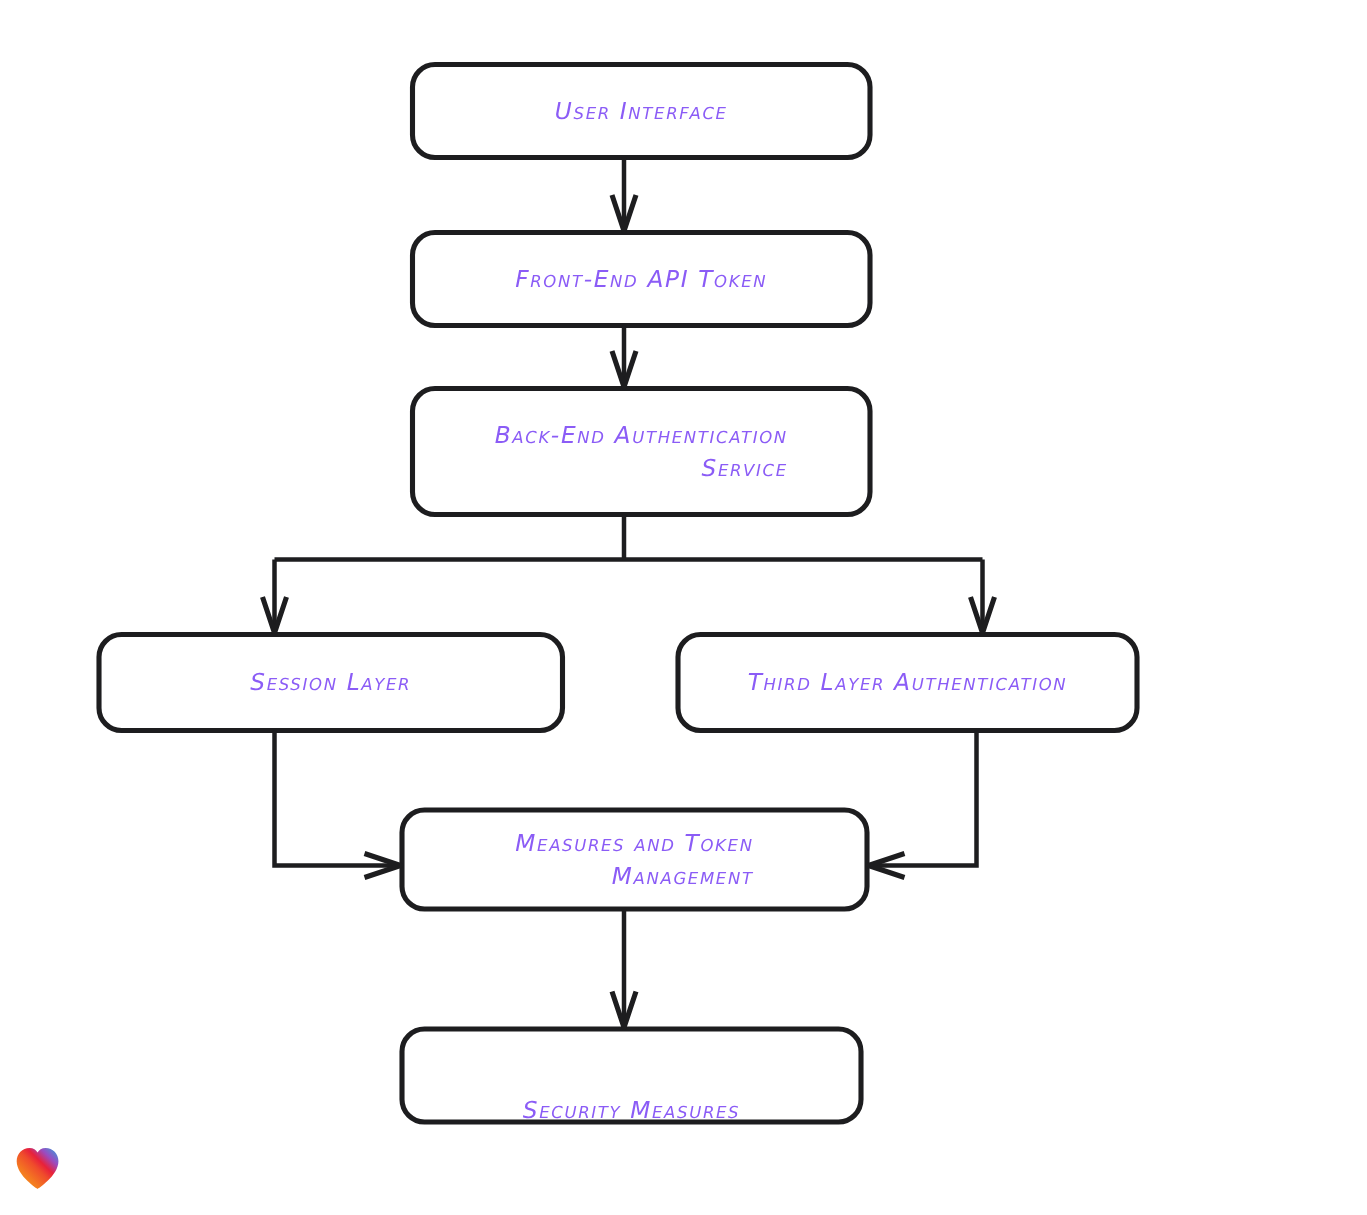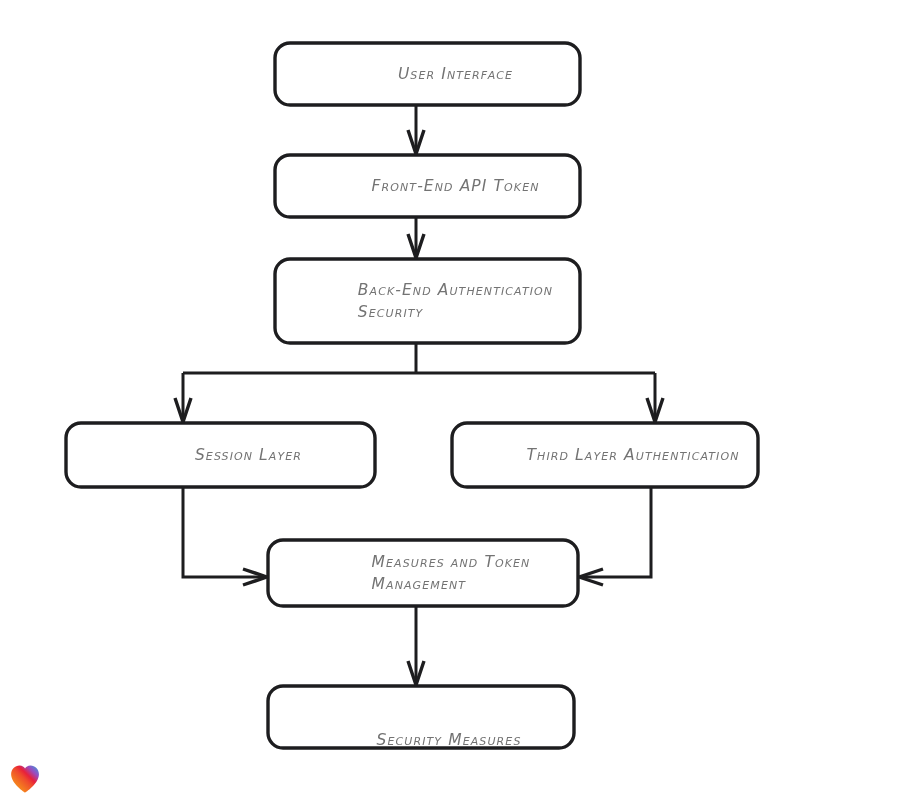--- a/index.html
+++ b/index.html
@@ -18,32 +18,31 @@
     position: absolute;
     inset: 0;
     width: 911px;
     height: 810px;
   }
   .node-label {
     position: absolute;
     display: flex;
     align-items: center;
     justify-content: center;
-    text-align: left;
+    text-align: right;
     font-family: "DejaVu Sans", sans-serif;
     font-variant: small-caps;
     font-size: 15.5px;
     letter-spacing: 1.1px;
-    color: #737373;
+    color: #8b5cf6;
     line-height: 1.45;
     white-space: pre-line;
     pointer-events: none;
     font-style: italic;
     font-weight: 500;
-    margin-left: 28px;
   }
 </style>
 </head>
 <body>
 
 <svg id="canvas" viewBox="0 0 911 810" xmlns="http://www.w3.org/2000/svg">
   <defs>
     <linearGradient id="heartGrad" x1="0" y1="1" x2="1" y2="0">
       <stop offset="0%" stop-color="#f9a11b"></stop>
       <stop offset="28%" stop-color="#f47b20"></stop>
@@ -99,21 +98,21 @@
   <g id="watermark-group">
     <path transform="translate(8,762) scale(1.42)" d="M12,21.6 C12,21.6 2.2,15.4 2.2,8.6 C2.2,5.1 4.9,2.4 8.2,2.4 C10.1,2.4 11.3,3.4 12,4.5 C12.7,3.4 13.9,2.4 15.8,2.4 C19.1,2.4 21.8,5.1 21.8,8.6 C21.8,15.4 12,21.6 12,21.6 Z" fill="url(#heartGrad)" stroke="none"></path>
   </g>
 </svg>
 
 <div class="node-label" style="left:275px; top:43px; width:305px; height:62px;">User Interface</div>
 
 <div class="node-label" style="left:275px; top:155px; width:305px; height:62px;">Front-End API Token</div>
 
 <div class="node-label" style="left:275px; top:259px; width:305px; height:84px;">Back-End Authentication
-Security</div>
+Service</div>
 
 <div class="node-label" style="left:66px; top:423px; width:309px; height:64px;">Session Layer</div>
 
 <div class="node-label" style="left:452px; top:423px; width:306px; height:64px;">Third Layer Authentication</div>
 
 <div class="node-label" style="left:268px; top:540px; width:310px; height:66px;">Measures and Token
 Management</div>
 
 <div class="node-label" style="left:268px; top:708px; width:306px; height:65px;">Security Measures</div>
 

